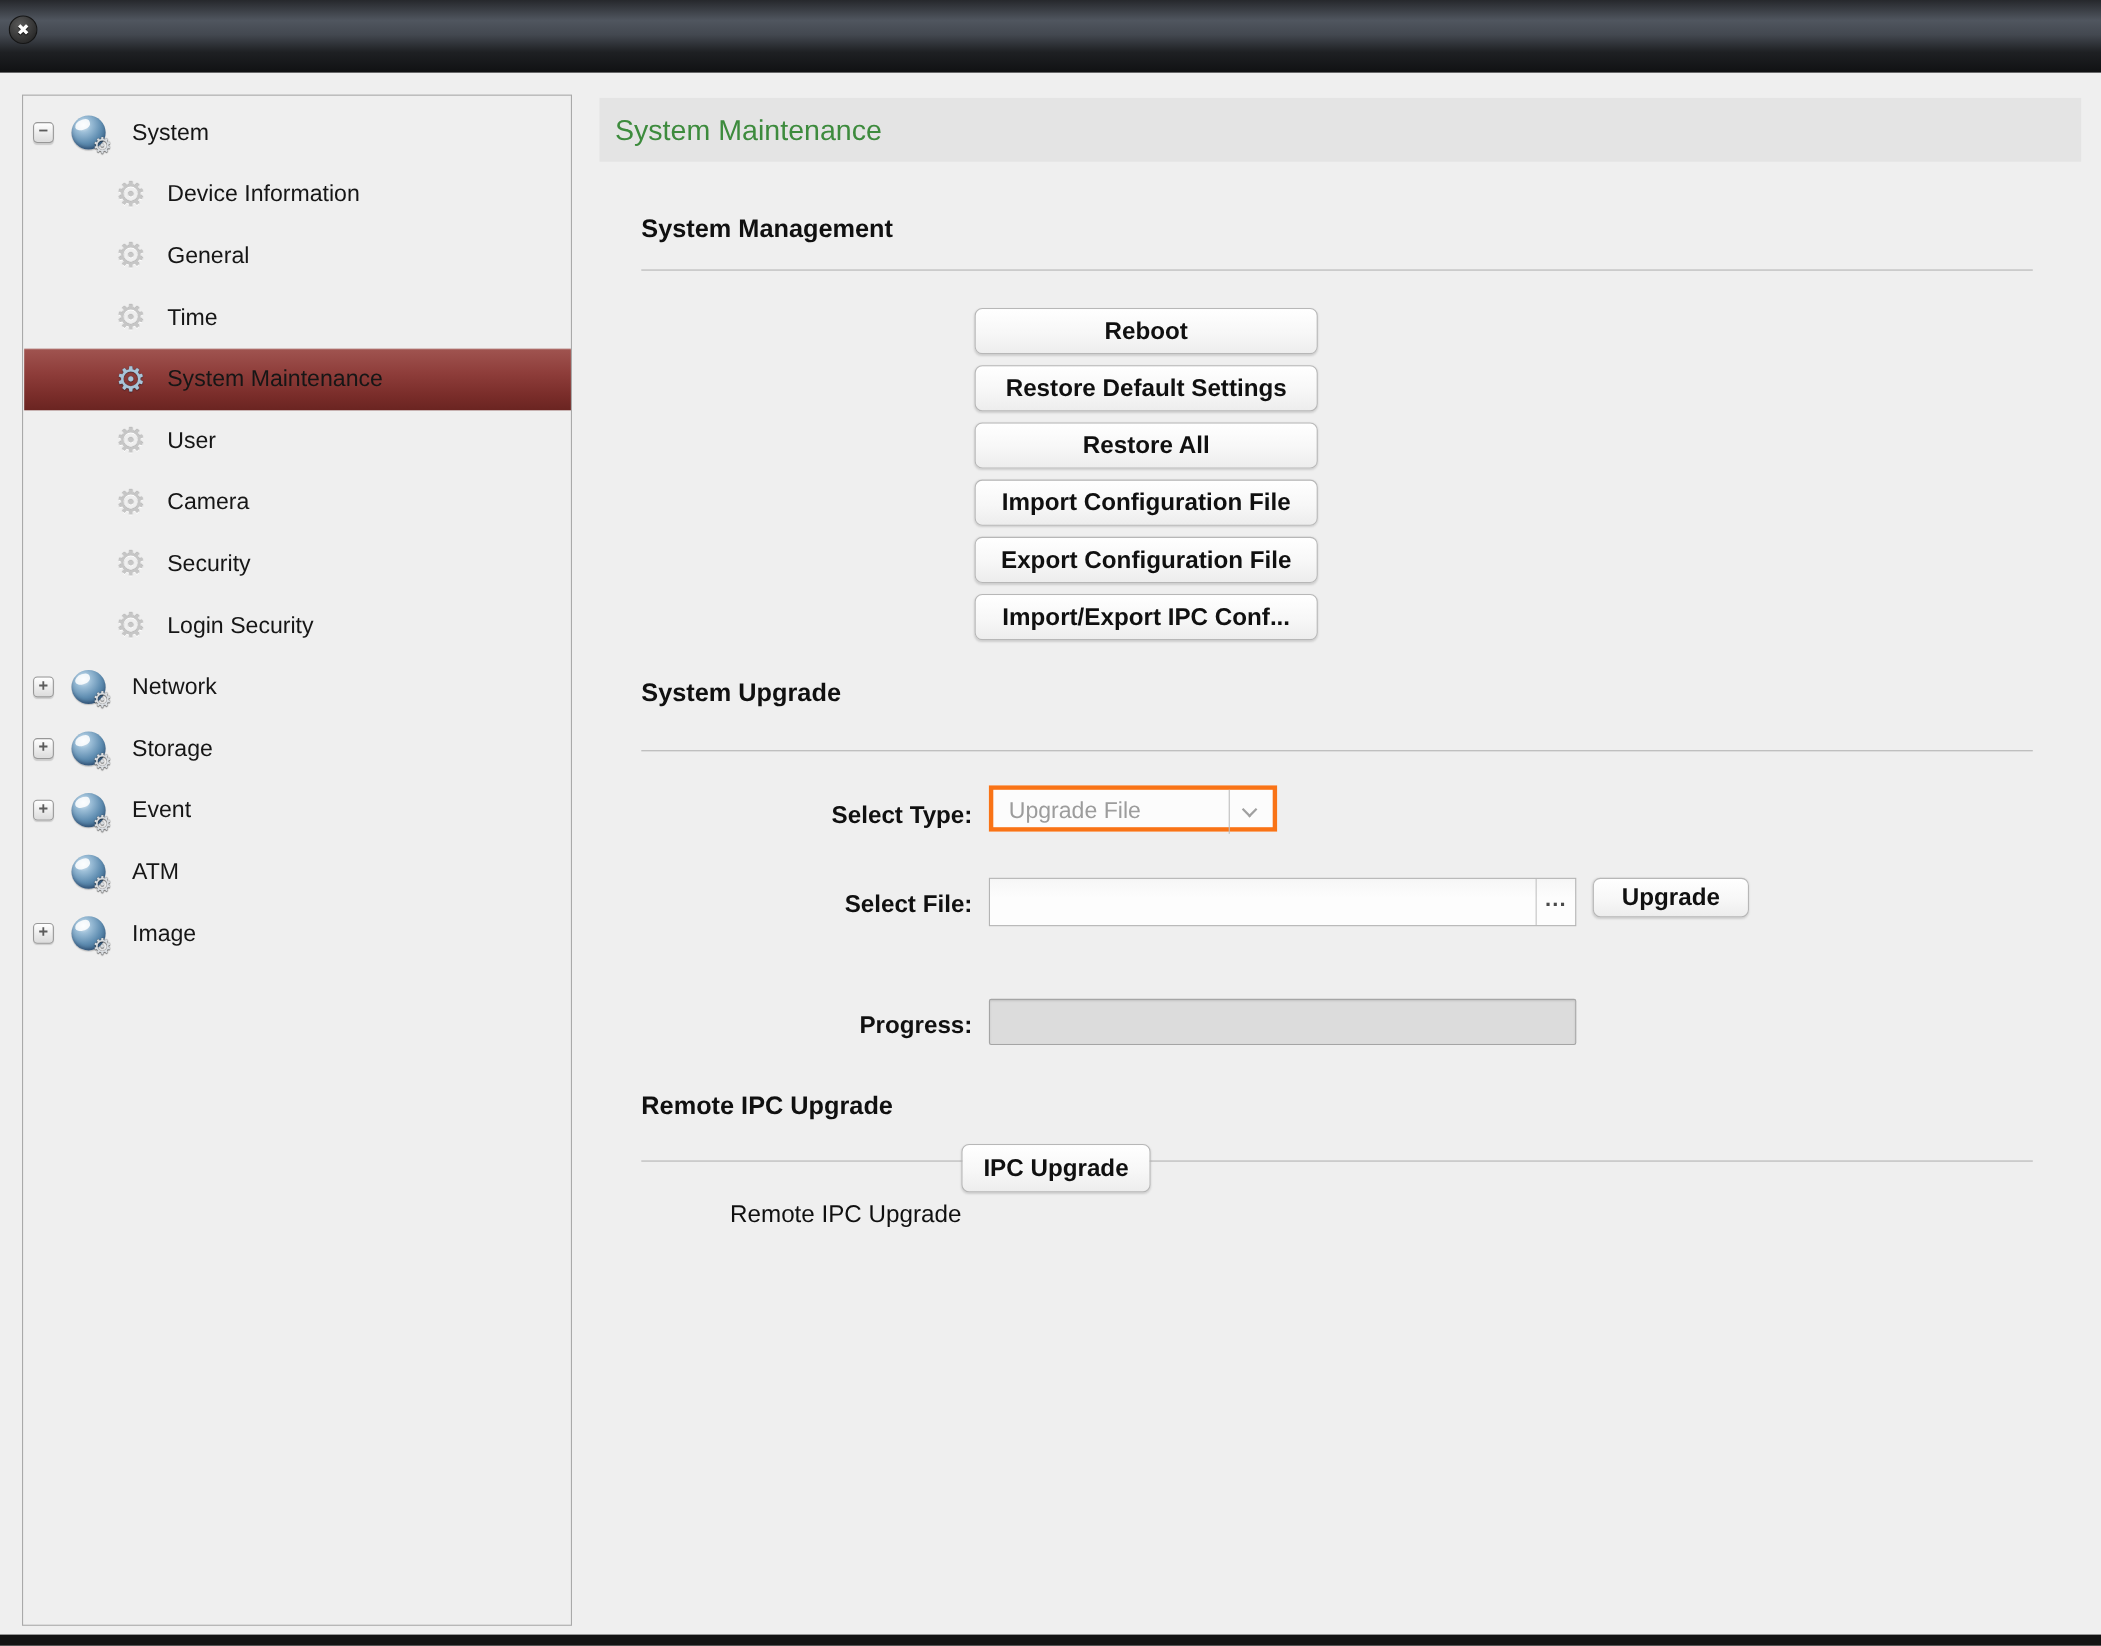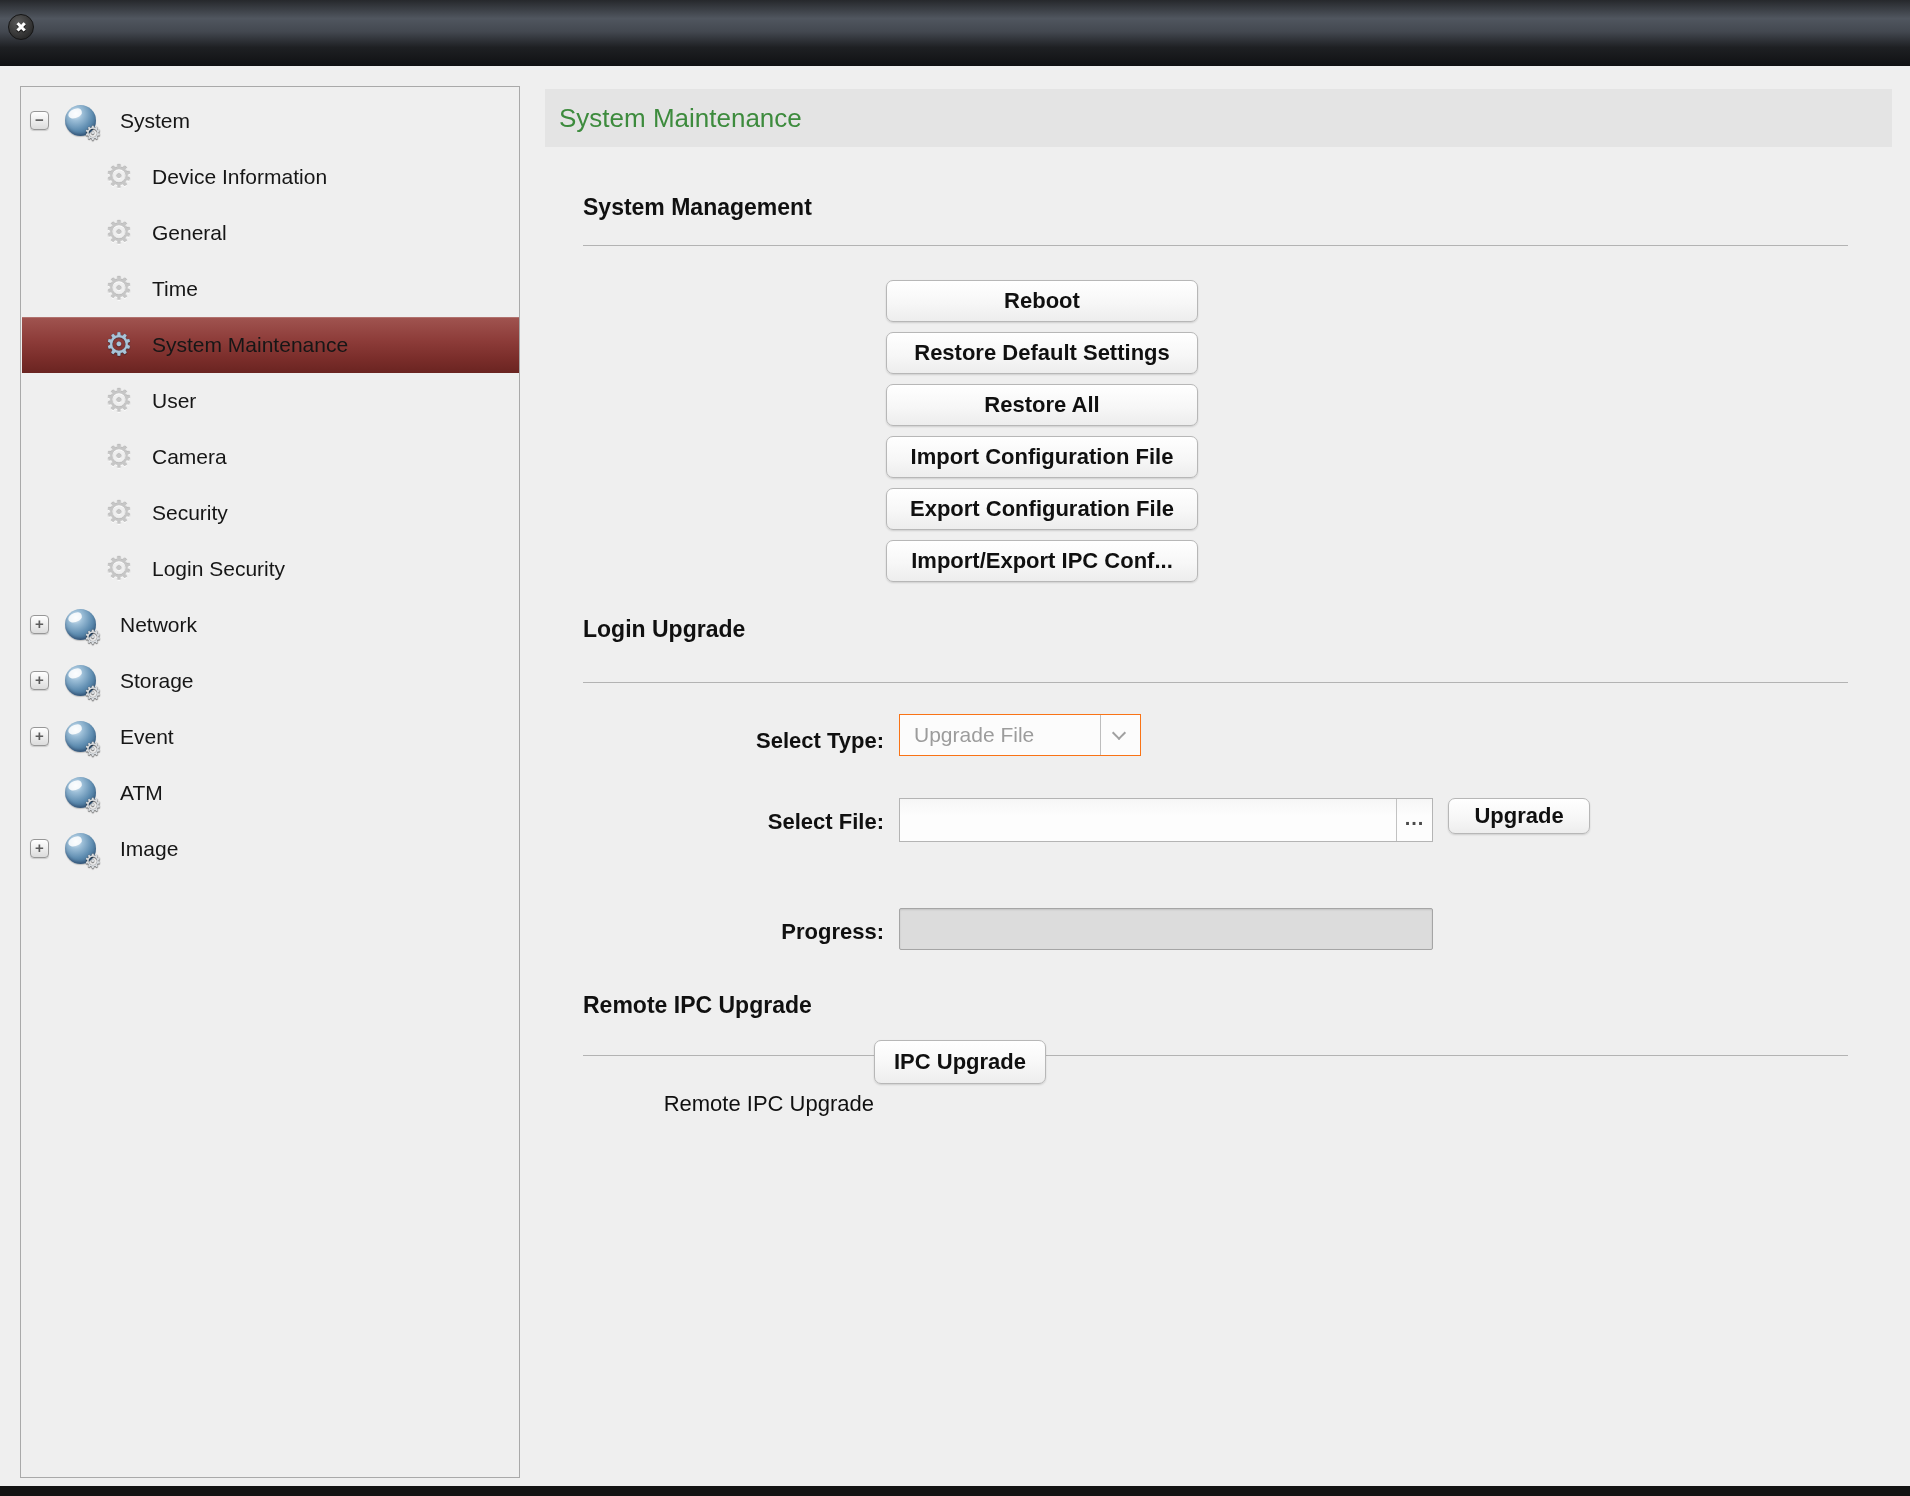--- a/index.html
+++ b/index.html
@@ -85,22 +85,22 @@
     box-shadow:0 1px 2px rgba(0,0,0,.14);
     font-family:inherit;font-size:22px;font-weight:600;color:#101010;
     text-align:center;cursor:pointer;padding:0;white-space:nowrap;
   }
   .sys-btn{left:886px;width:312px;height:42px;}
   .field-label{
     position:absolute;left:584px;width:300px;text-align:right;
     font-size:22px;font-weight:bold;color:#101010;
   }
   .dropdown{
-    position:absolute;left:899px;top:714px;width:242px;height:42px;box-sizing:border-box;
-    background:#fcfcfc;border:1px solid #f97316;cursor:default;
+    position:absolute;left:899px;top:714px;width:262px;height:42px;box-sizing:border-box;
+    background:#fcfcfc;border:4px solid #f97316;cursor:default;
   }
   .dropdown .dd-value{
     position:absolute;left:14px;top:0;height:40px;line-height:40px;
     font-size:21px;color:#9c9c9c;white-space:nowrap;
   }
   .dropdown .dd-arrow-cell{
     position:absolute;right:0;top:0;width:39px;height:40px;border-left:1px solid #bdbdbd;
   }
   .chev{
     position:absolute;left:13px;top:13px;width:10px;height:10px;box-sizing:border-box;
@@ -224,21 +224,21 @@
   <div class="divider" style="top:245px;"></div>
   <div id="sys-buttons">
       <button class="sys-btn" style="top: 280px;">Reboot</button>
       <button class="sys-btn" style="top: 332px;">Restore Default Settings</button>
       <button class="sys-btn" style="top: 384px;">Restore All</button>
       <button class="sys-btn" style="top: 436px;">Import Configuration File</button>
       <button class="sys-btn" style="top: 488px;">Export Configuration File</button>
       <button class="sys-btn" style="top: 540px;">Import/Export IPC Conf...</button>
     </div>
 
-  <div class="sec-title" style="top:616px;">Login Upgrade</div>
+  <div class="sec-title" style="top:616px;">System Upgrade</div>
   <div class="divider" style="top:682px;"></div>
 
   <div class="field-label" style="top:728px;">Select Type:</div>
   <div class="dropdown">
     <span class="dd-value">Upgrade File</span>
     <span class="dd-arrow-cell">
         <span class="chev"></span>
       </span>
   </div>
 

